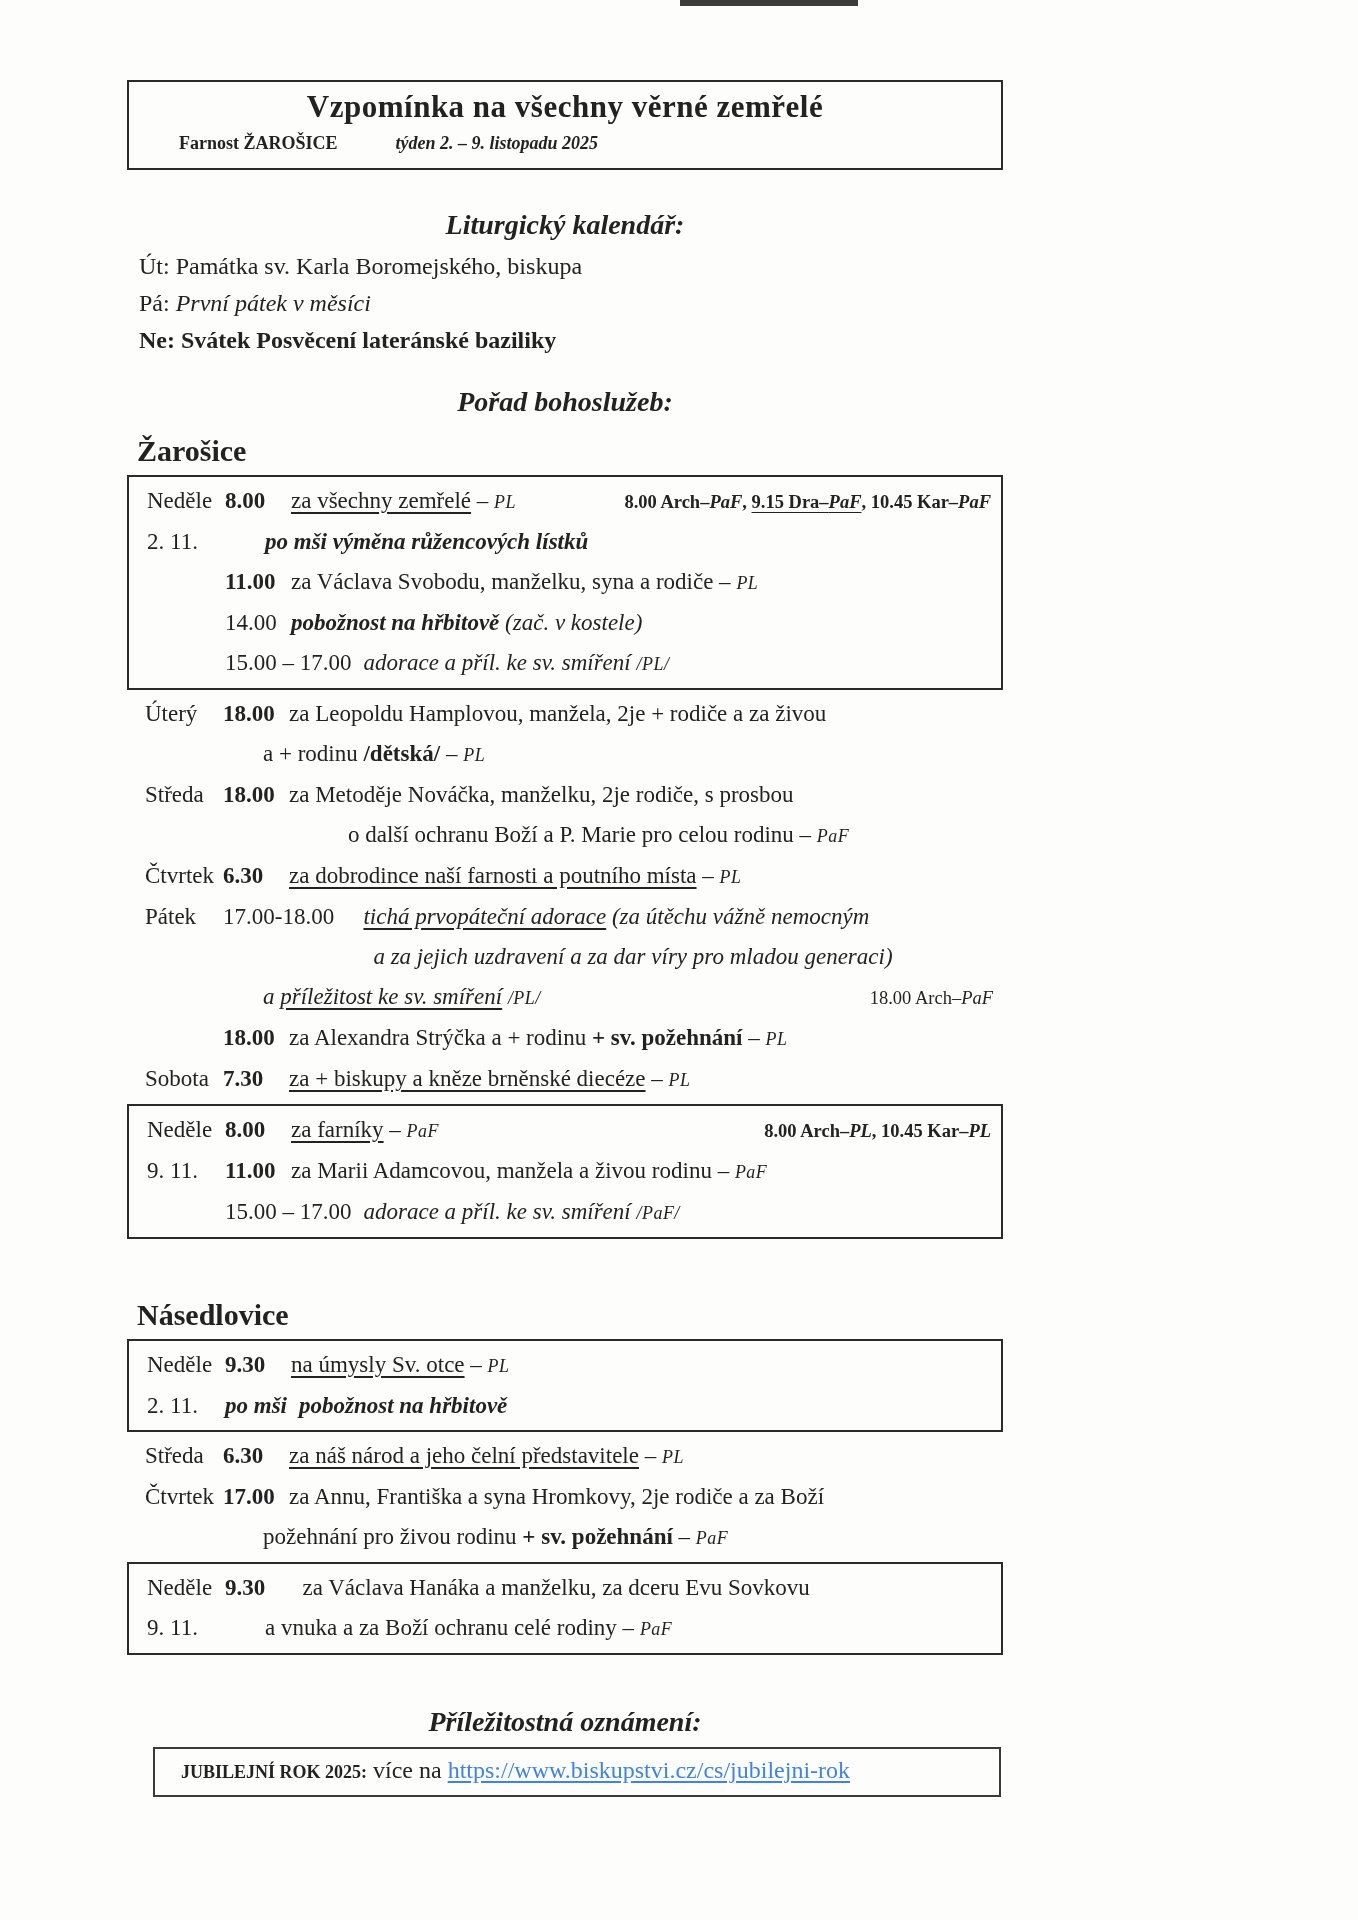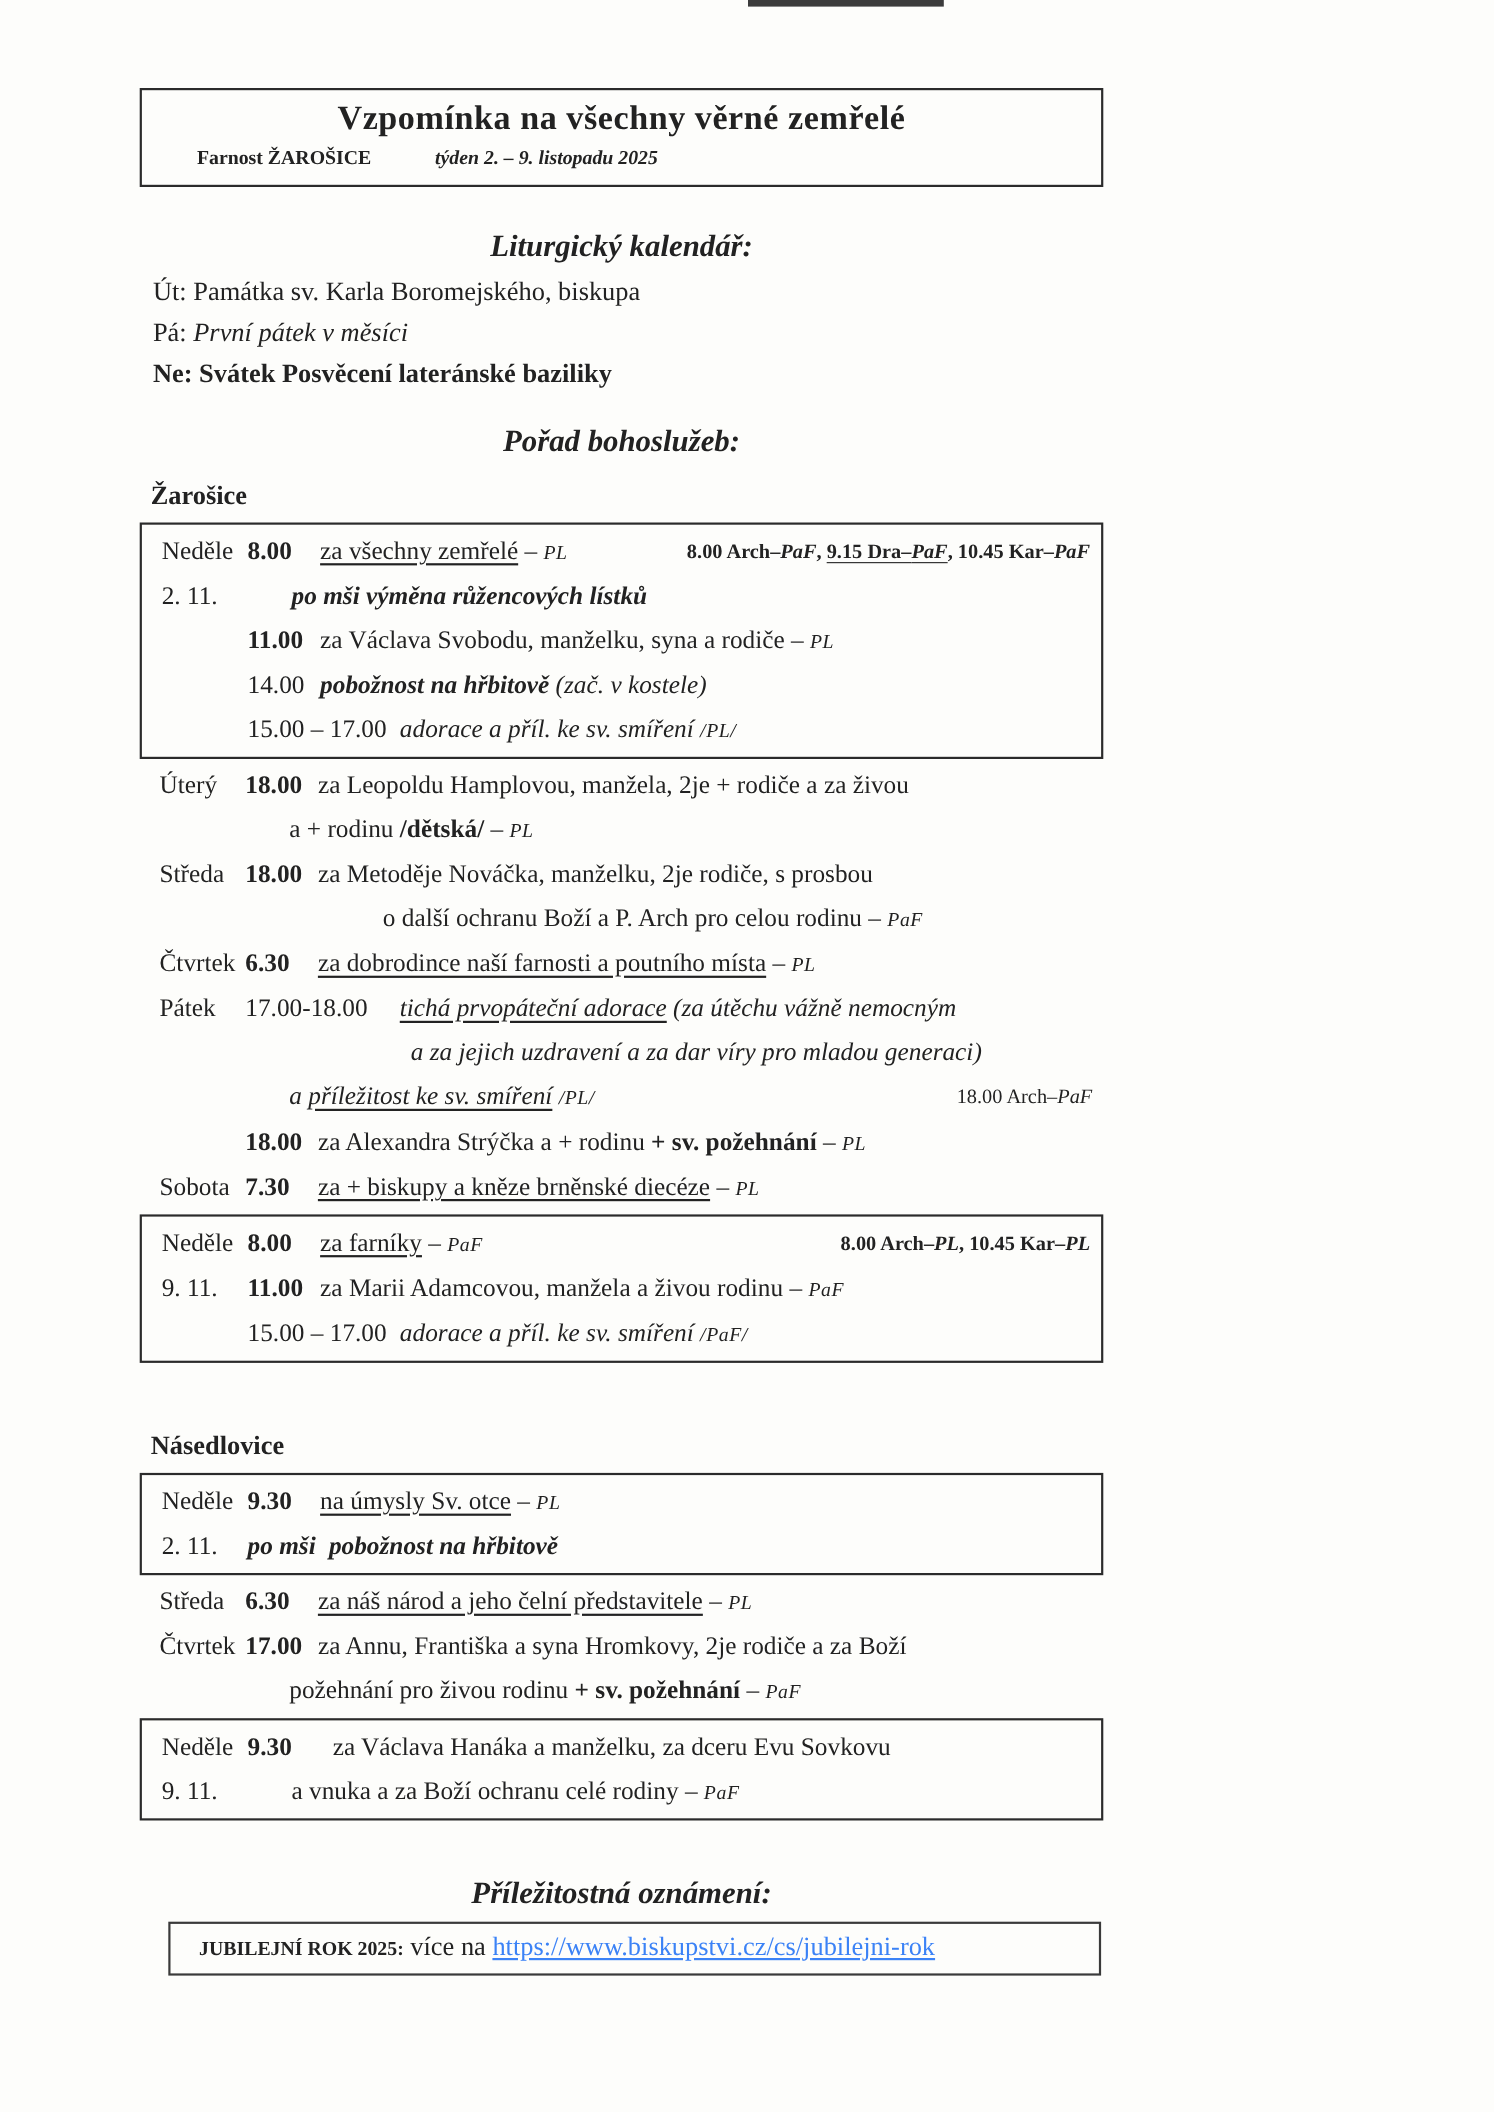--- a/index.html
+++ b/index.html
@@ -25,21 +25,21 @@
   .header-parish{font-weight:bold;}
   .header-week{font-weight:bold;font-style:italic;margin-left:58px;}
 
   .center-head{
     text-align:center;font-weight:bold;font-style:italic;font-size:28px;line-height:34px;
   }
   .lit-head{margin-top:38px;}
   .lit-lines{margin-top:6px;padding-left:12px;font-size:24px;line-height:37px;}
   .services-head{margin-top:26px;}
 
-  .section-title{font-weight:bold;font-size:24px;line-height:36px;margin:14px 0 6px 10px;}
+  .section-title{font-weight:bold;font-size:30px;line-height:36px;margin:14px 0 6px 10px;}
   .nas-title{margin-top:58px;}
 
   .box{border:2px solid #2b2b2b;padding:4px 0;}
   .plain{padding:4px 0;}
 
   .srow{position:relative;display:flex;padding-left:18px;font-size:23px;line-height:40px;}
   .day{flex:none;min-width:72px;padding-right:6px;white-space:nowrap;}
   .rcontent{flex:1;}
   .time{display:inline-block;min-width:54px;padding-right:12px;white-space:nowrap;}
   .seg{white-space:pre-wrap;}
@@ -113,21 +113,21 @@
       <div class="srow">
         <span class="day"></span>
         <span class="rcontent" style="margin-left: 40px;"><span class="seg">a + rodinu </span><span class="seg b">/dětská/</span><span class="seg"> – </span><span class="seg pf">PL</span></span>
       </div>
       <div class="srow">
         <span class="day">Středa</span>
         <span class="rcontent"><span class="time b">18.00</span><span class="seg">za Metoděje Nováčka, manželku, 2je rodiče, s prosbou</span></span>
       </div>
       <div class="srow">
         <span class="day"></span>
-        <span class="rcontent" style="margin-left: 125px;"><span class="seg">o další ochranu Boží a P. Arch pro celou rodinu – </span><span class="seg pf">PaF</span></span>
+        <span class="rcontent" style="margin-left: 125px;"><span class="seg">o další ochranu Boží a P. Marie pro celou rodinu – </span><span class="seg pf">PaF</span></span>
       </div>
       <div class="srow">
         <span class="day">Čtvrtek</span>
         <span class="rcontent"><span class="time b">6.30</span><span class="seg u">za dobrodince naší farnosti a poutního místa</span><span class="seg"> – </span><span class="seg pf">PL</span></span>
       </div>
       <div class="srow">
         <span class="day">Pátek</span>
         <span class="rcontent"><span class="time">17.00-18.00</span><span class="seg">   </span><span class="seg i u">tichá prvopáteční adorace</span><span class="seg i"> (za útěchu vážně nemocným</span></span>
       </div>
       <div class="srow">

